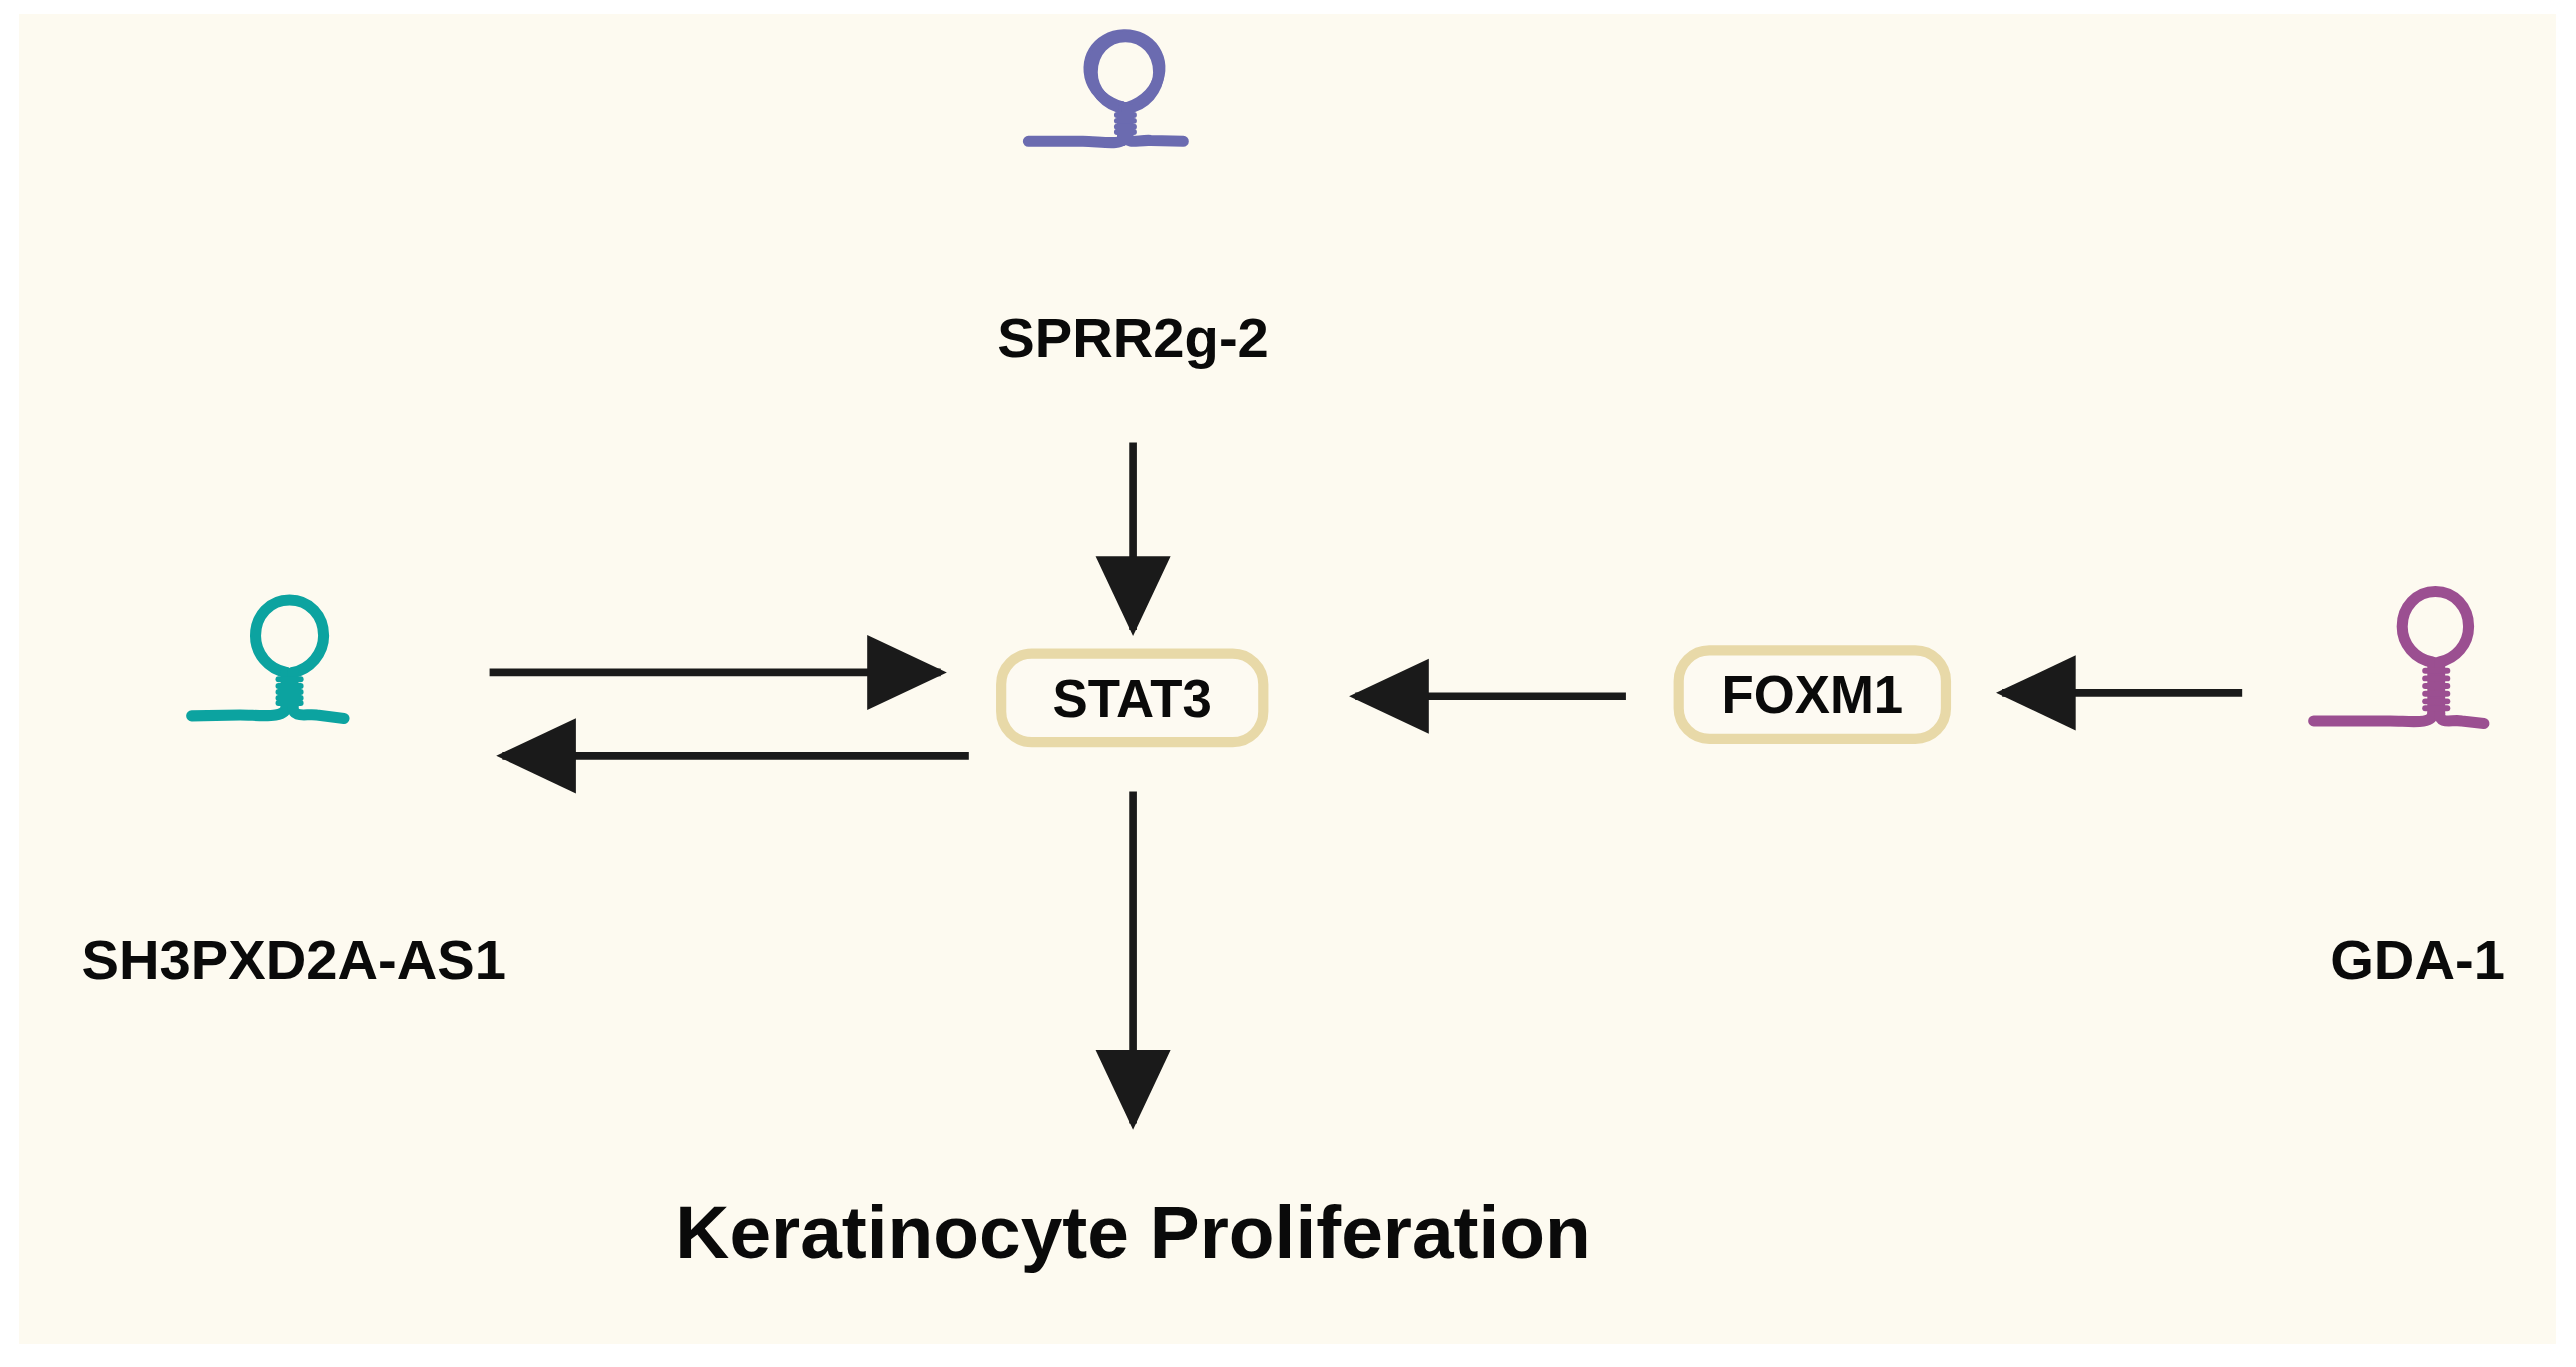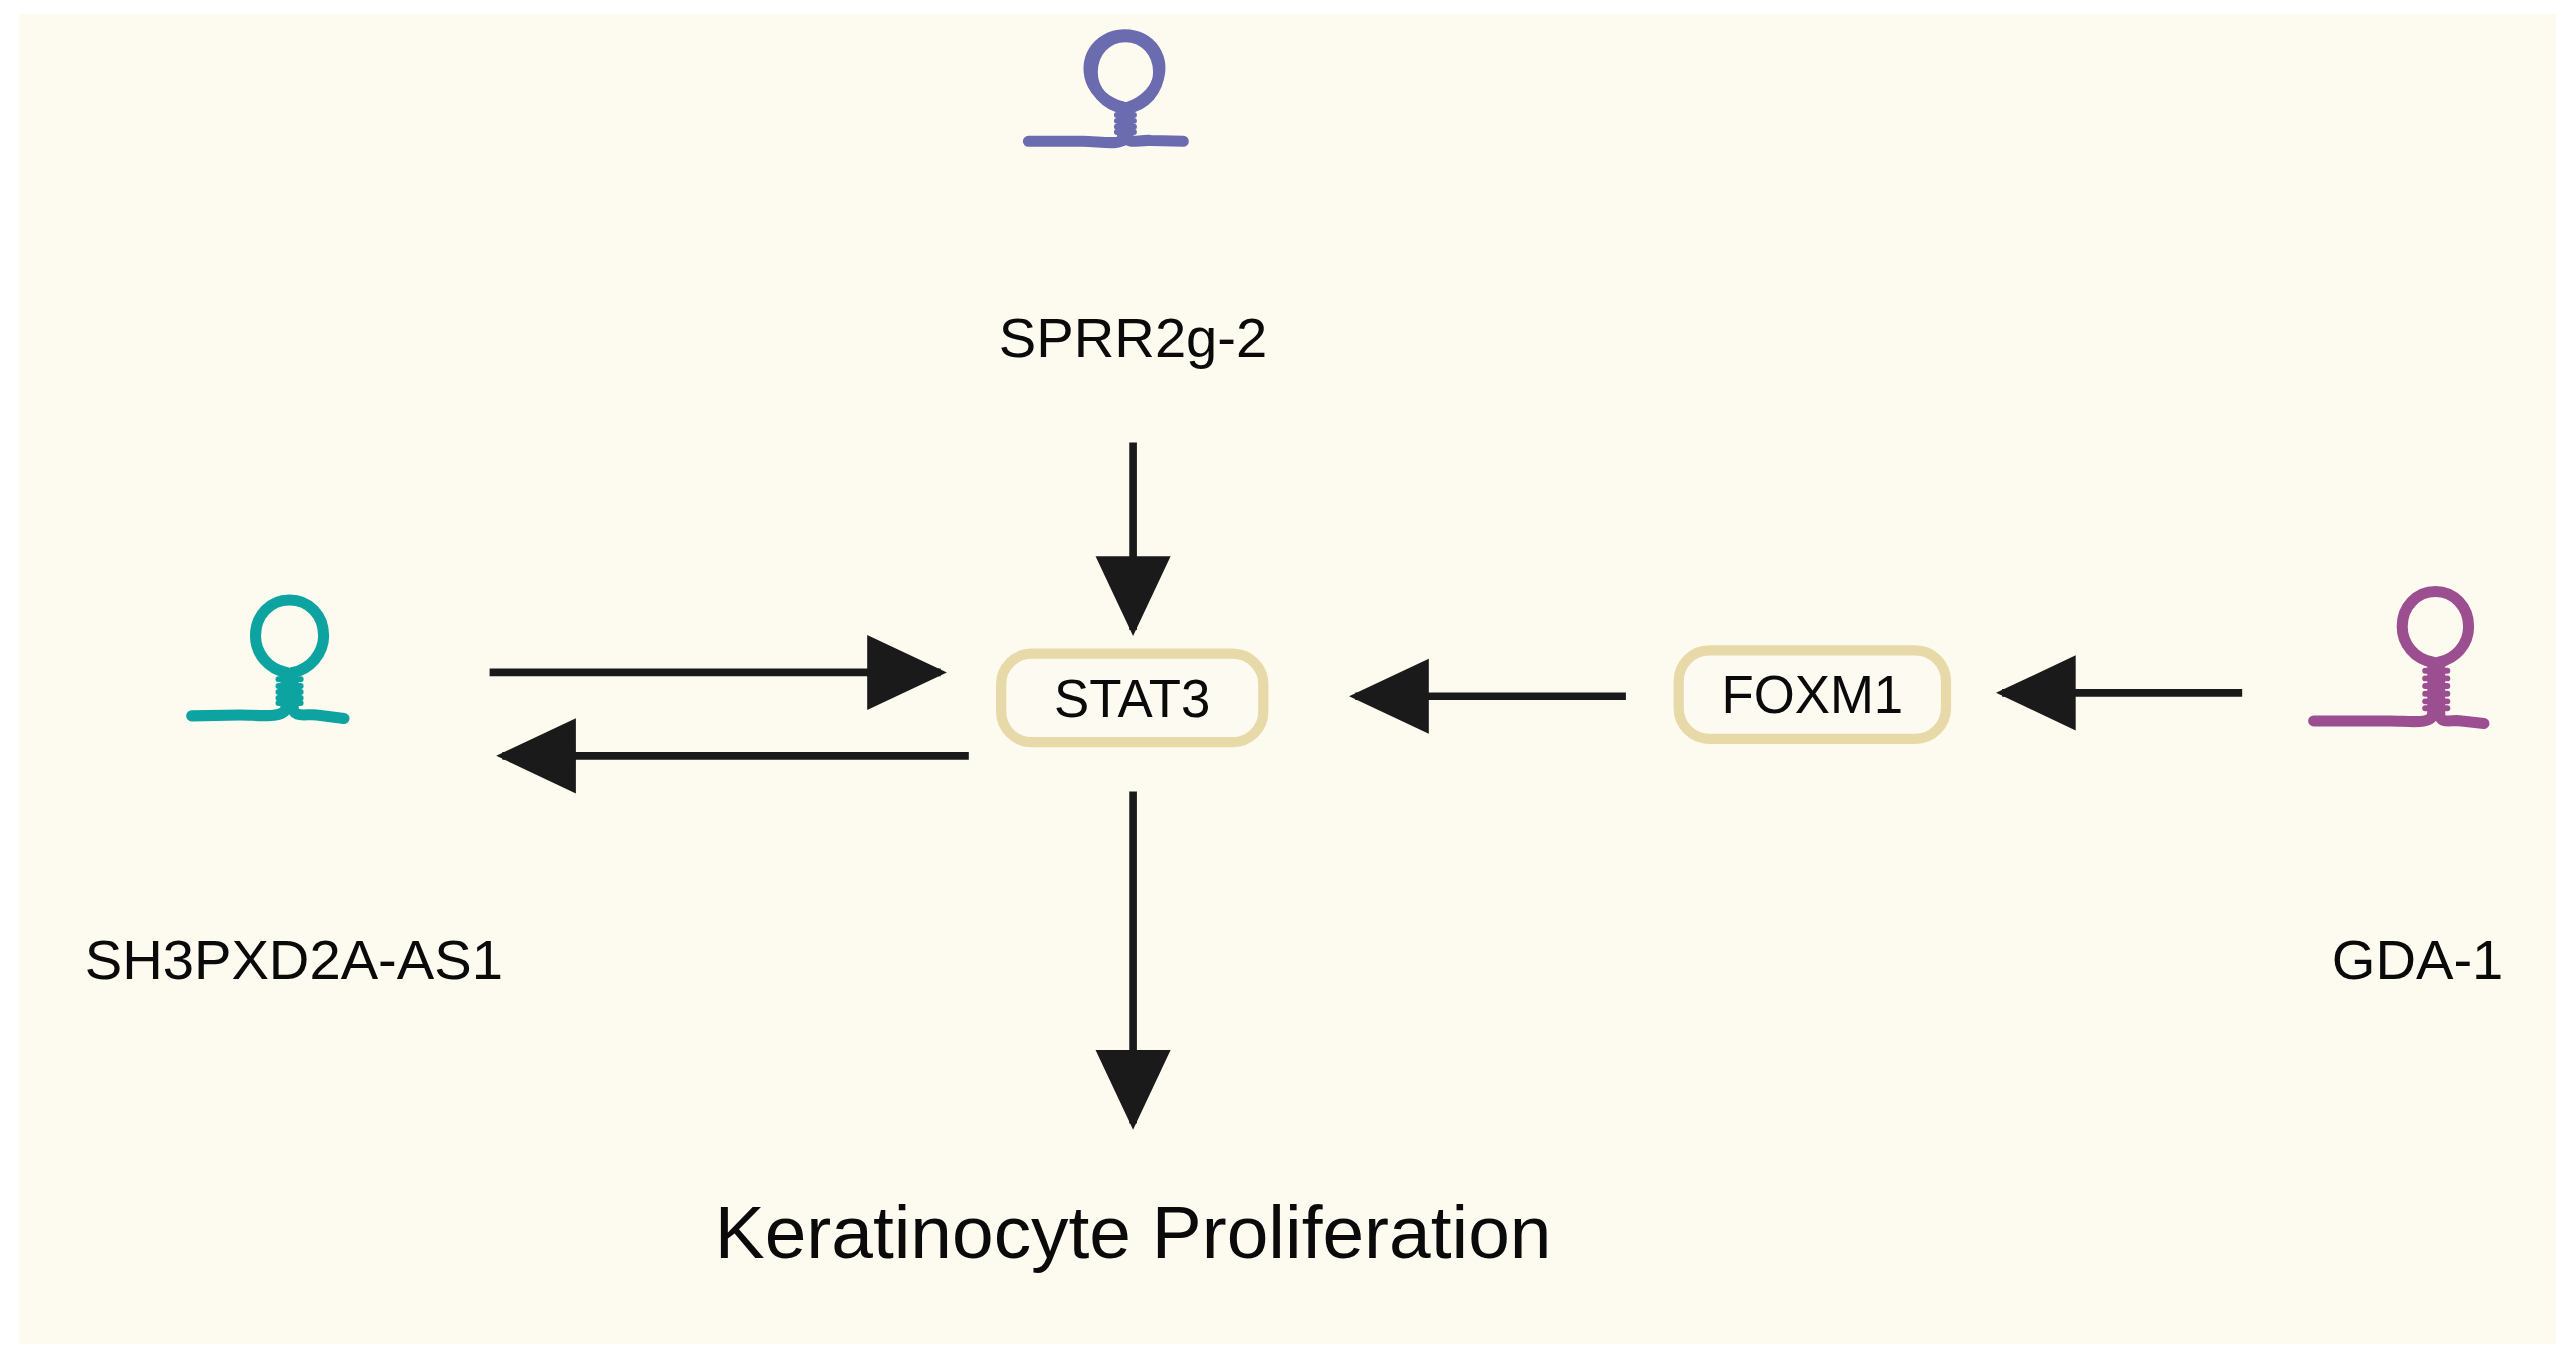--- a/index.html
+++ b/index.html
@@ -10,20 +10,21 @@
   body {
     width: 2576px;
     height: 1367px;
     overflow: hidden;
     font-family: "Liberation Sans", sans-serif;
   }
   #figure {
     position: relative;
     width: 2576px;
     height: 1006px;
+    font-weight: bold;
   }
   #canvas-bg {
     position: absolute;
     left: 19px;
     top: 13.6px;
     width: 2537px;
     height: 1330px;
     background: #fdfaf0;
   }
   #pathway-svg {

